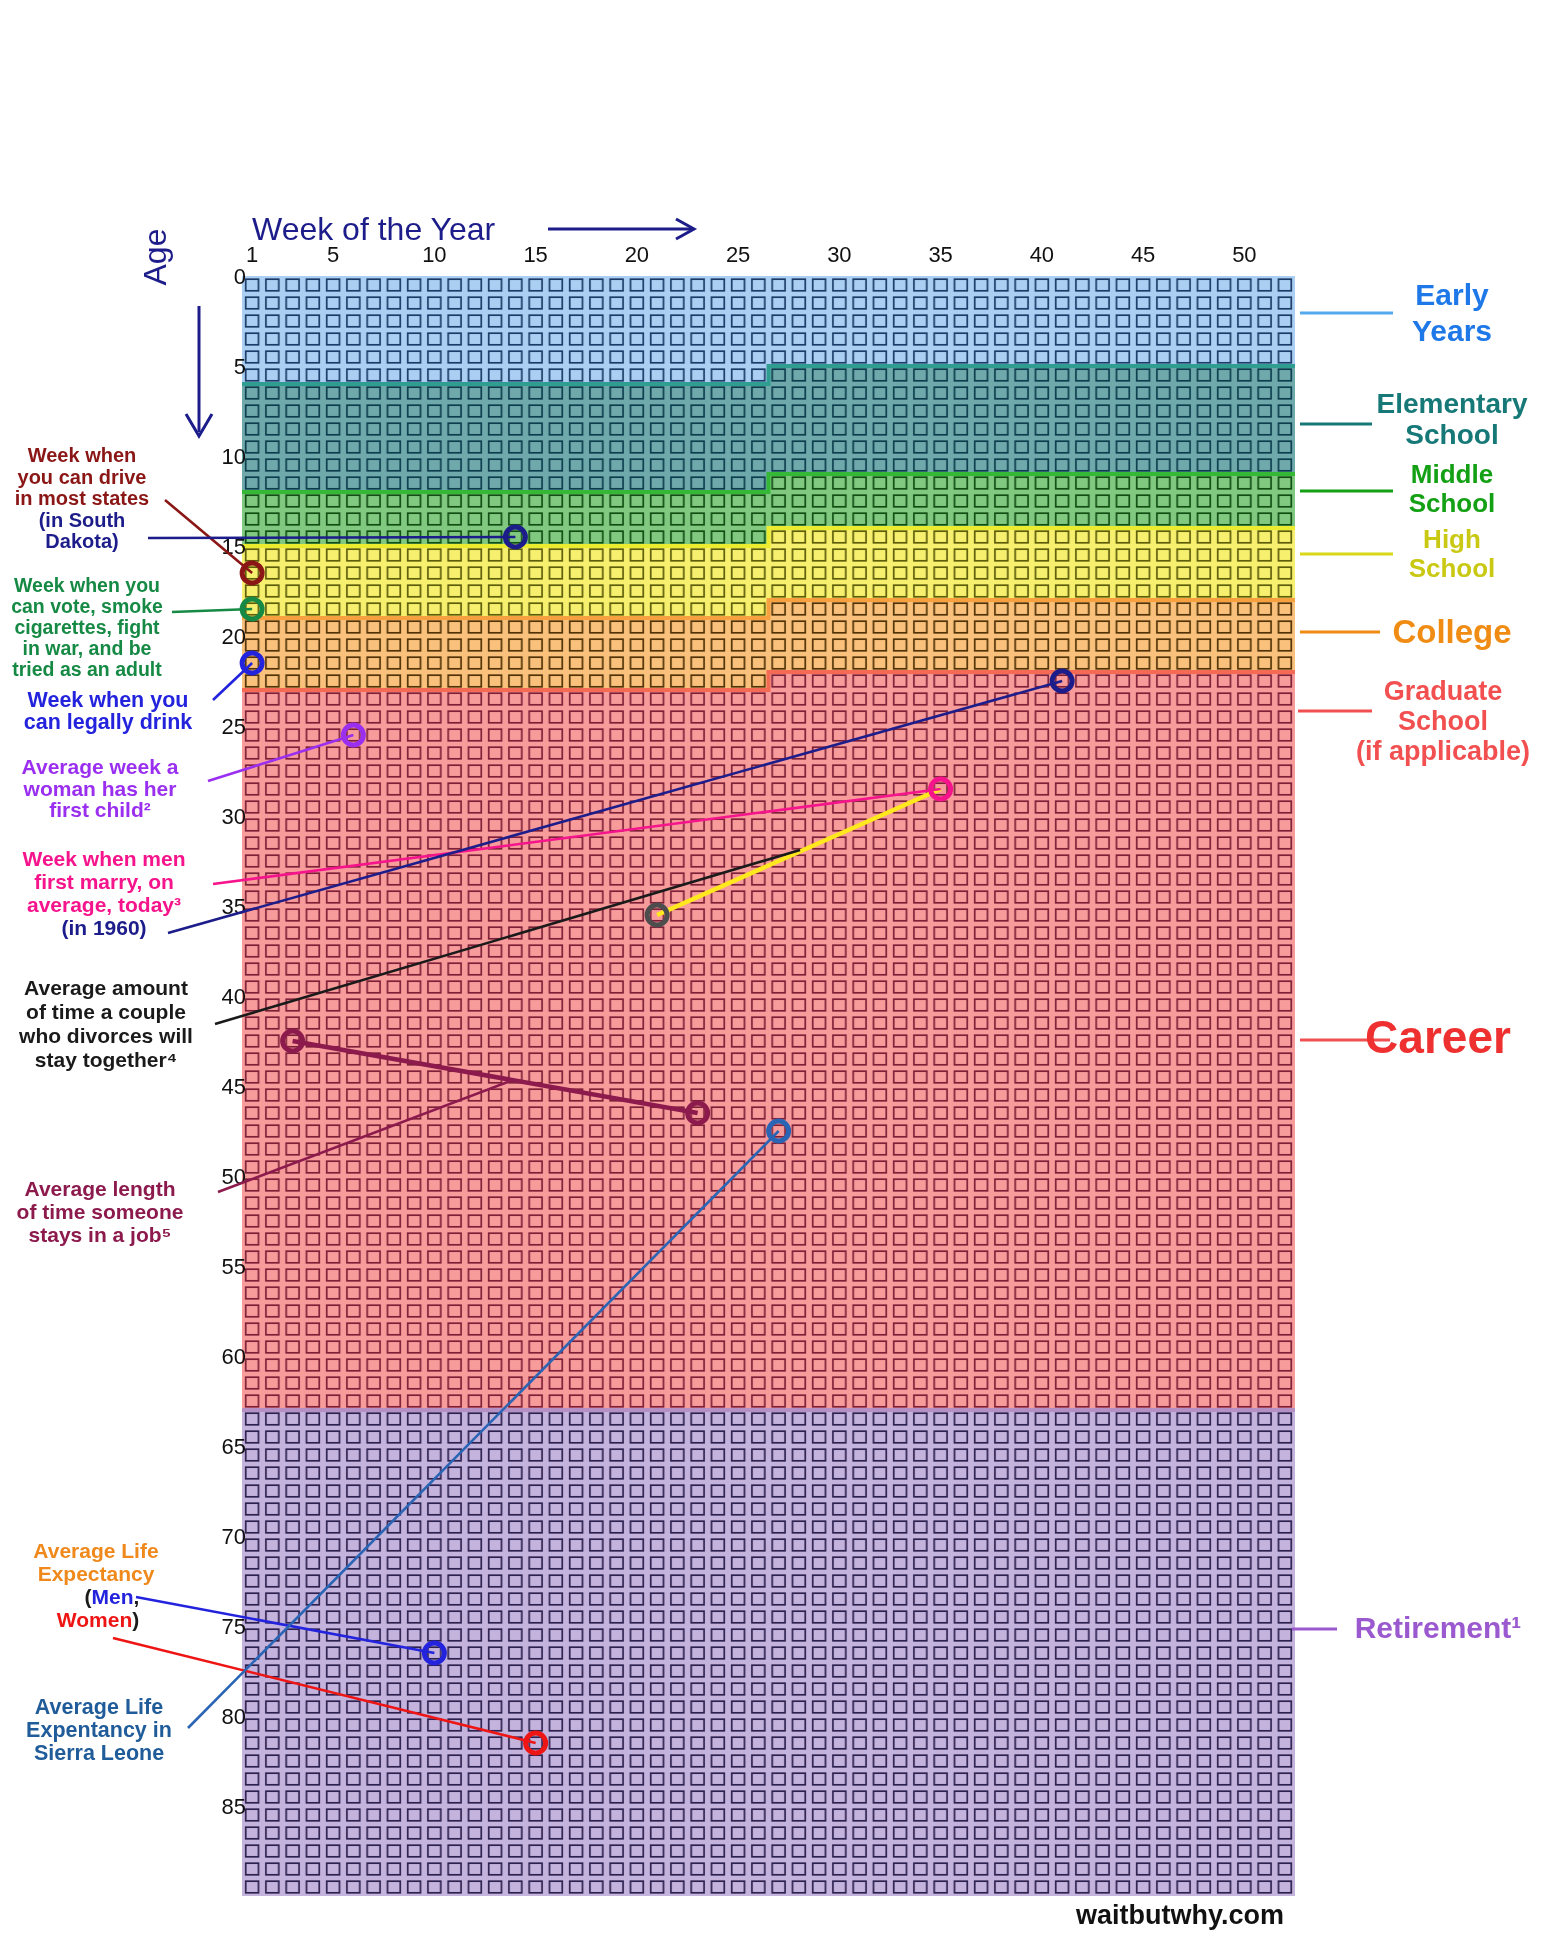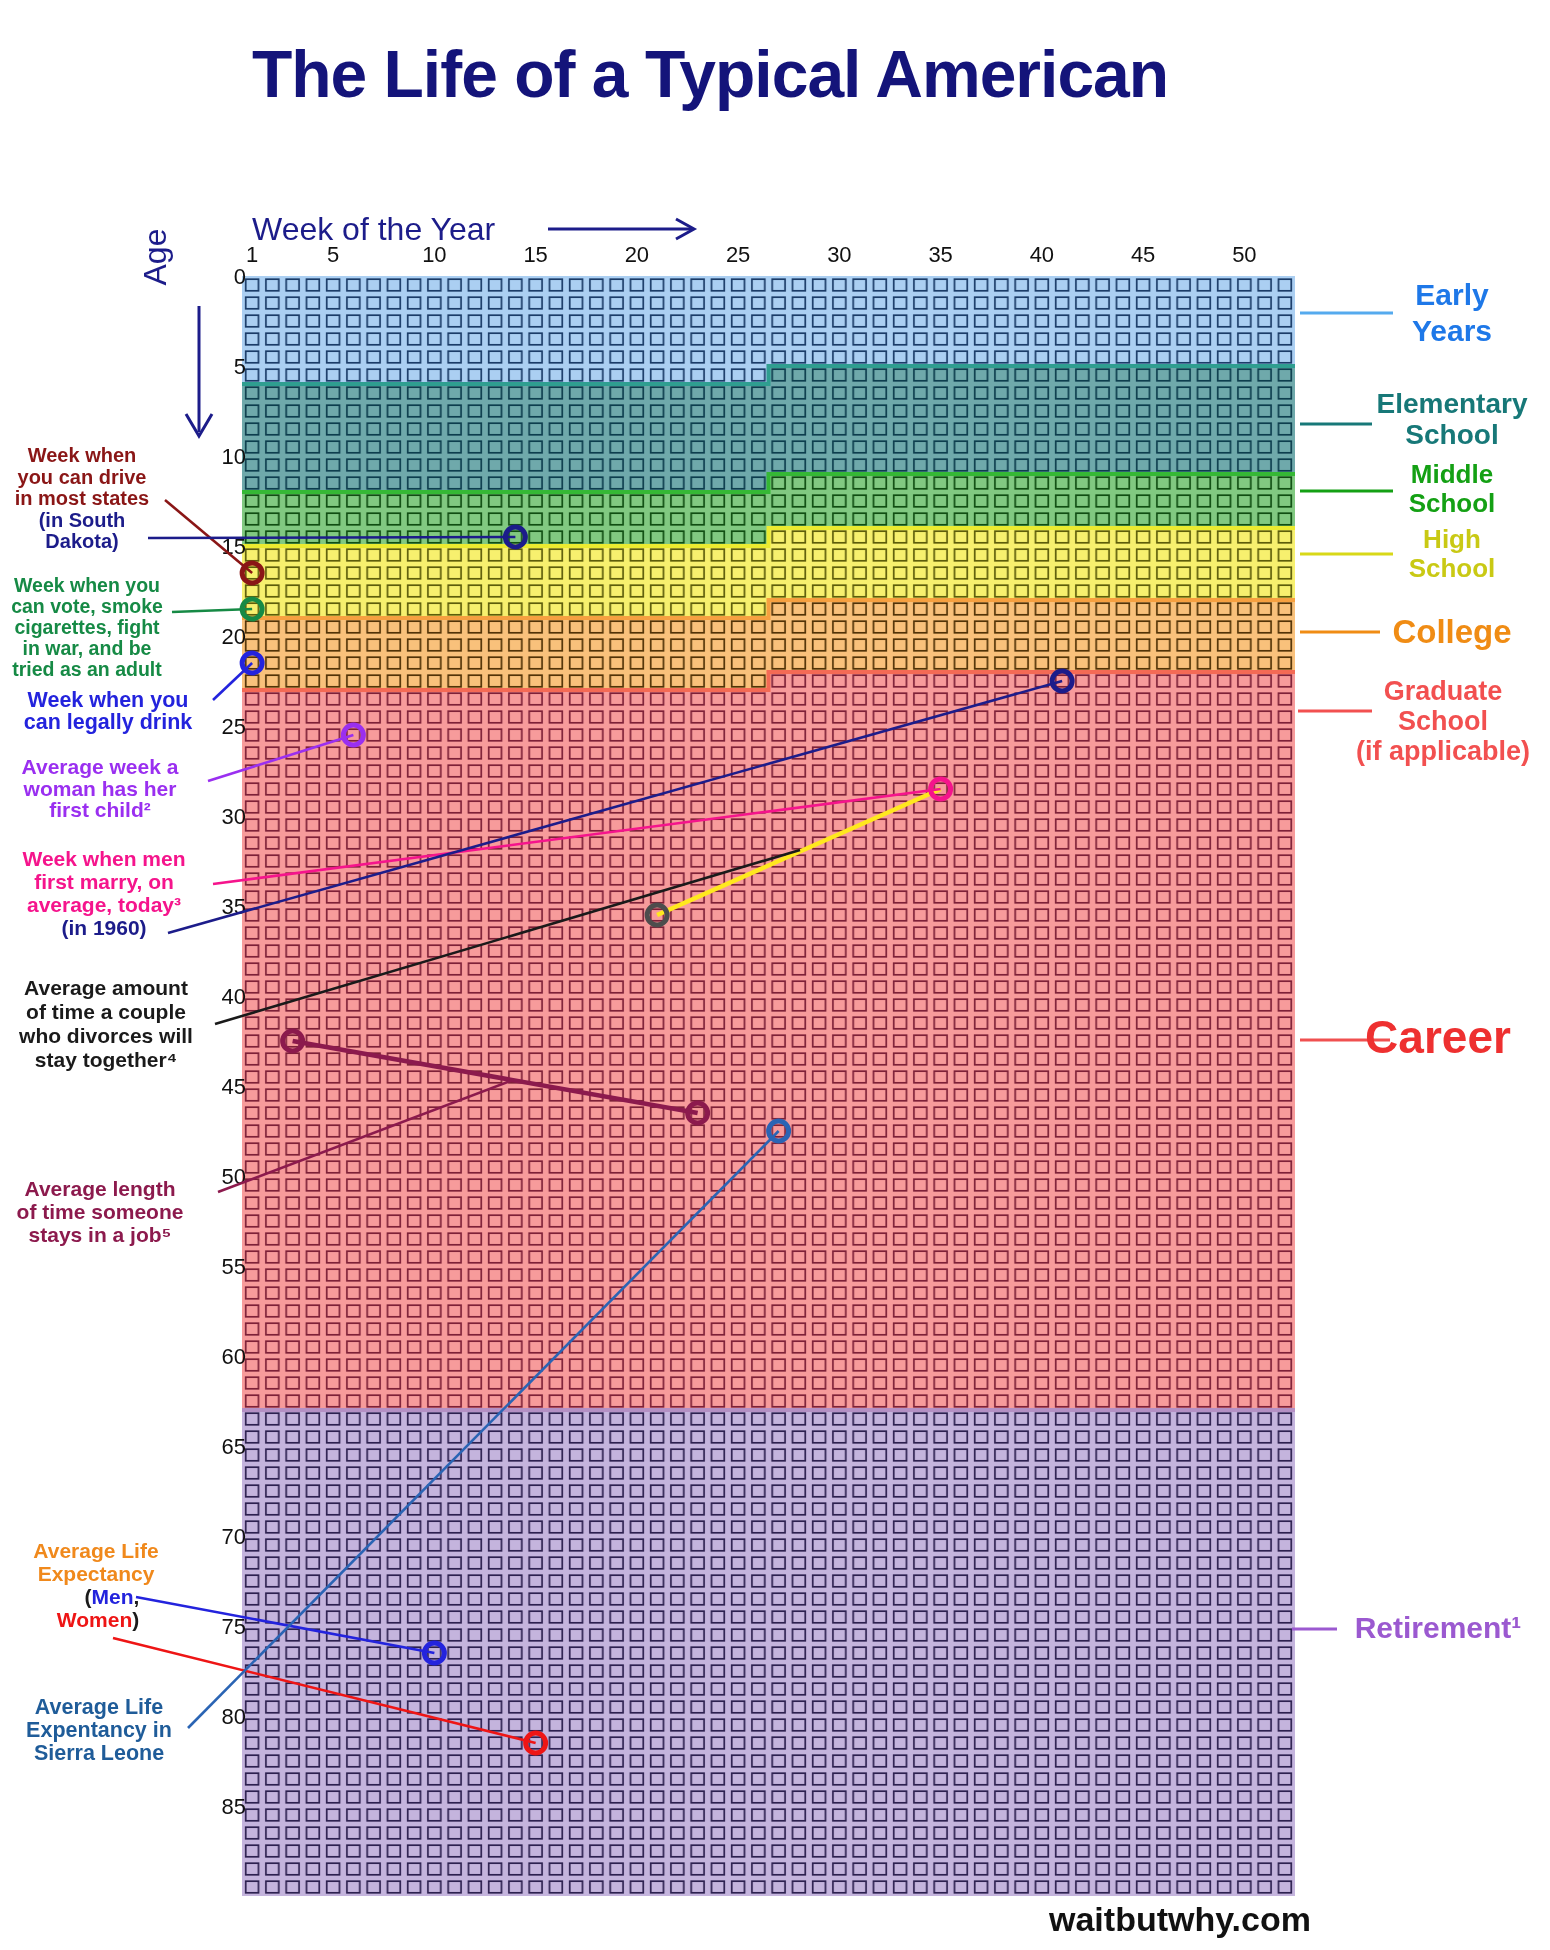--- a/index.html
+++ b/index.html
@@ -1,28 +1,27 @@
 <!DOCTYPE html>
 <html><head>
 <meta charset="utf-8">
 <style>
   html,body{margin:0;padding:0;background:#ffffff;}
   .canvas{position:relative;width:1550px;height:1950px;background:#fff;overflow:hidden;
           font-family:"Liberation Sans",sans-serif;}
   .page-title{position:absolute;left:0;top:36px;width:1420px;margin:0;text-align:center;
           font-size:66px;font-weight:bold;color:#14147a;letter-spacing:-1px;}
   .watermark{position:absolute;left:1030px;top:1900px;width:300px;text-align:center;
-          font-size:34px;font-weight:bold;color:#111;}
+          font-size:27px;font-weight:bold;color:#111;}
   svg text{font-family:"Liberation Sans",sans-serif;}
 </style>
 </head>
 <body>
 
 <div class="canvas">
-  <h1 class="page-title">The Life of a Typical American</h1>
   <svg id="chart" width="1550" height="1950" viewBox="0 0 1550 1950">
       <defs>
         <pattern id="sq0" x="242" y="276" width="20.25" height="18" patternUnits="userSpaceOnUse">
           <rect x="0" y="0" width="20.25" height="18" fill="#abcff2"></rect>
           <rect x="3.7" y="3.2" width="12.85" height="11.6" fill="none" stroke="#1b3c68" stroke-width="1.7"></rect>
         </pattern>
         <pattern id="sq1" x="242" y="276" width="20.25" height="18" patternUnits="userSpaceOnUse">
           <rect x="0" y="0" width="20.25" height="18" fill="#6fa9ab"></rect>
           <rect x="3.7" y="3.2" width="12.85" height="11.6" fill="none" stroke="#0d3e4e" stroke-width="1.7"></rect>
         </pattern>

